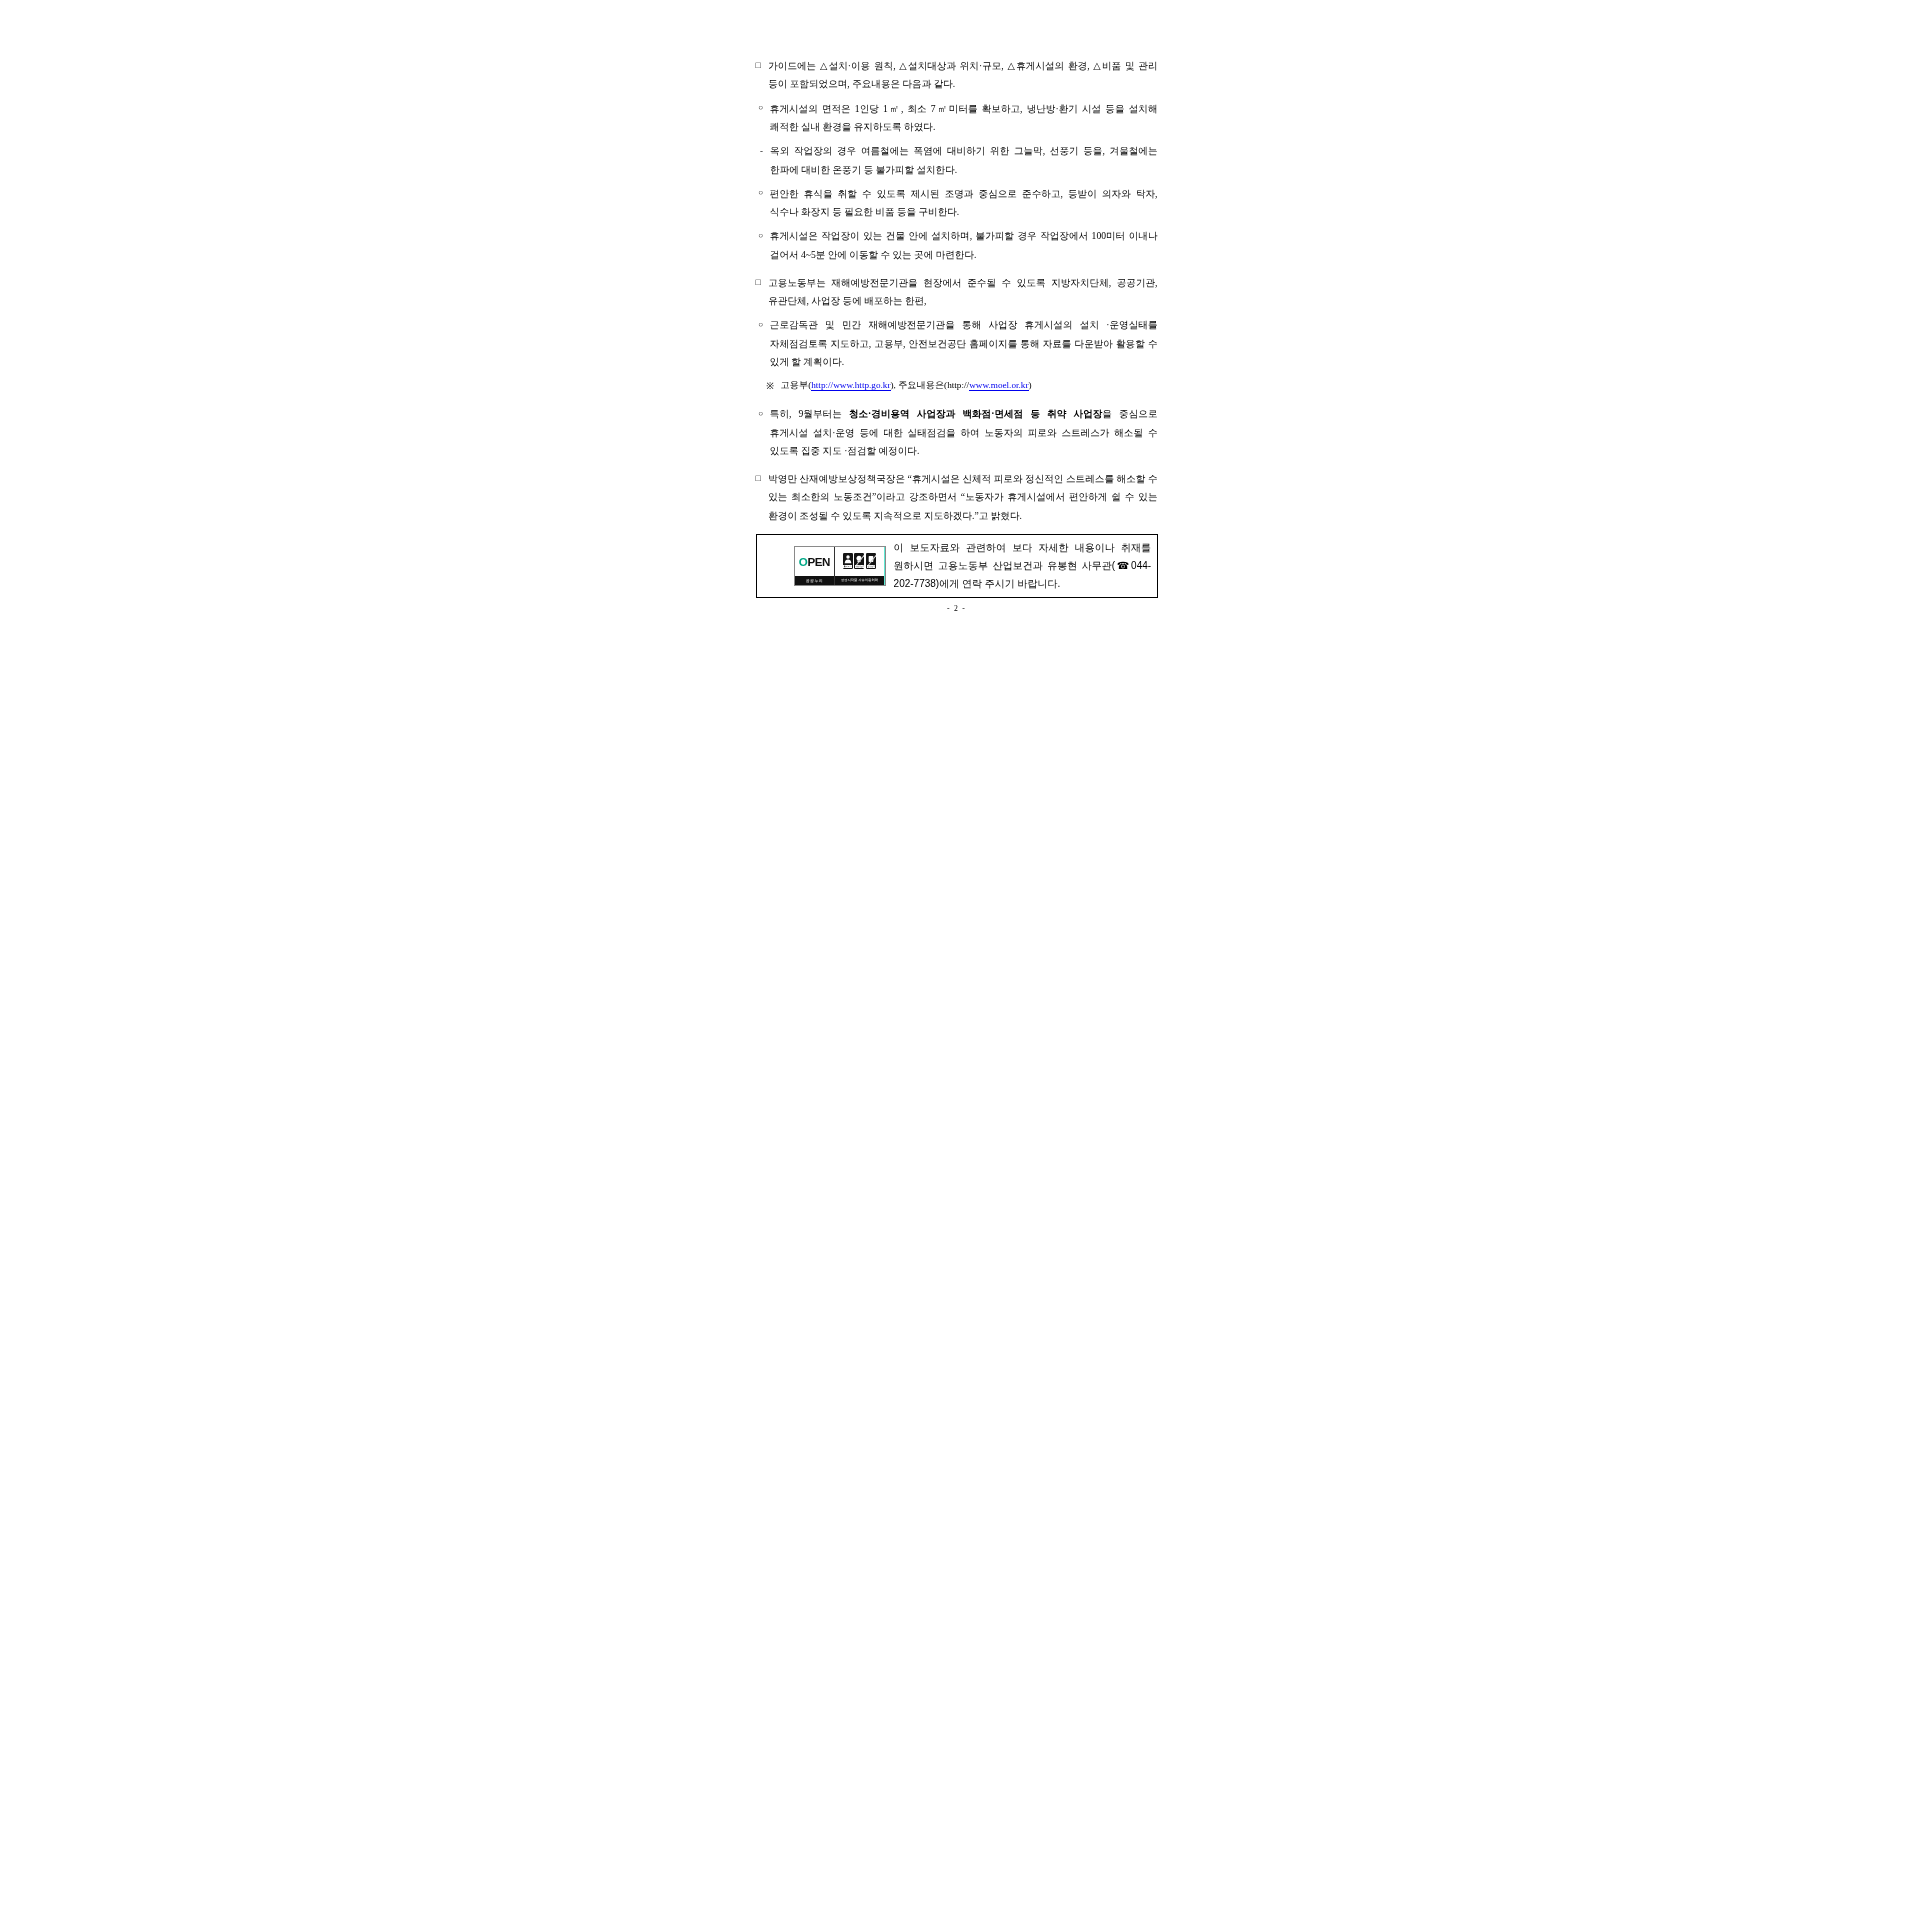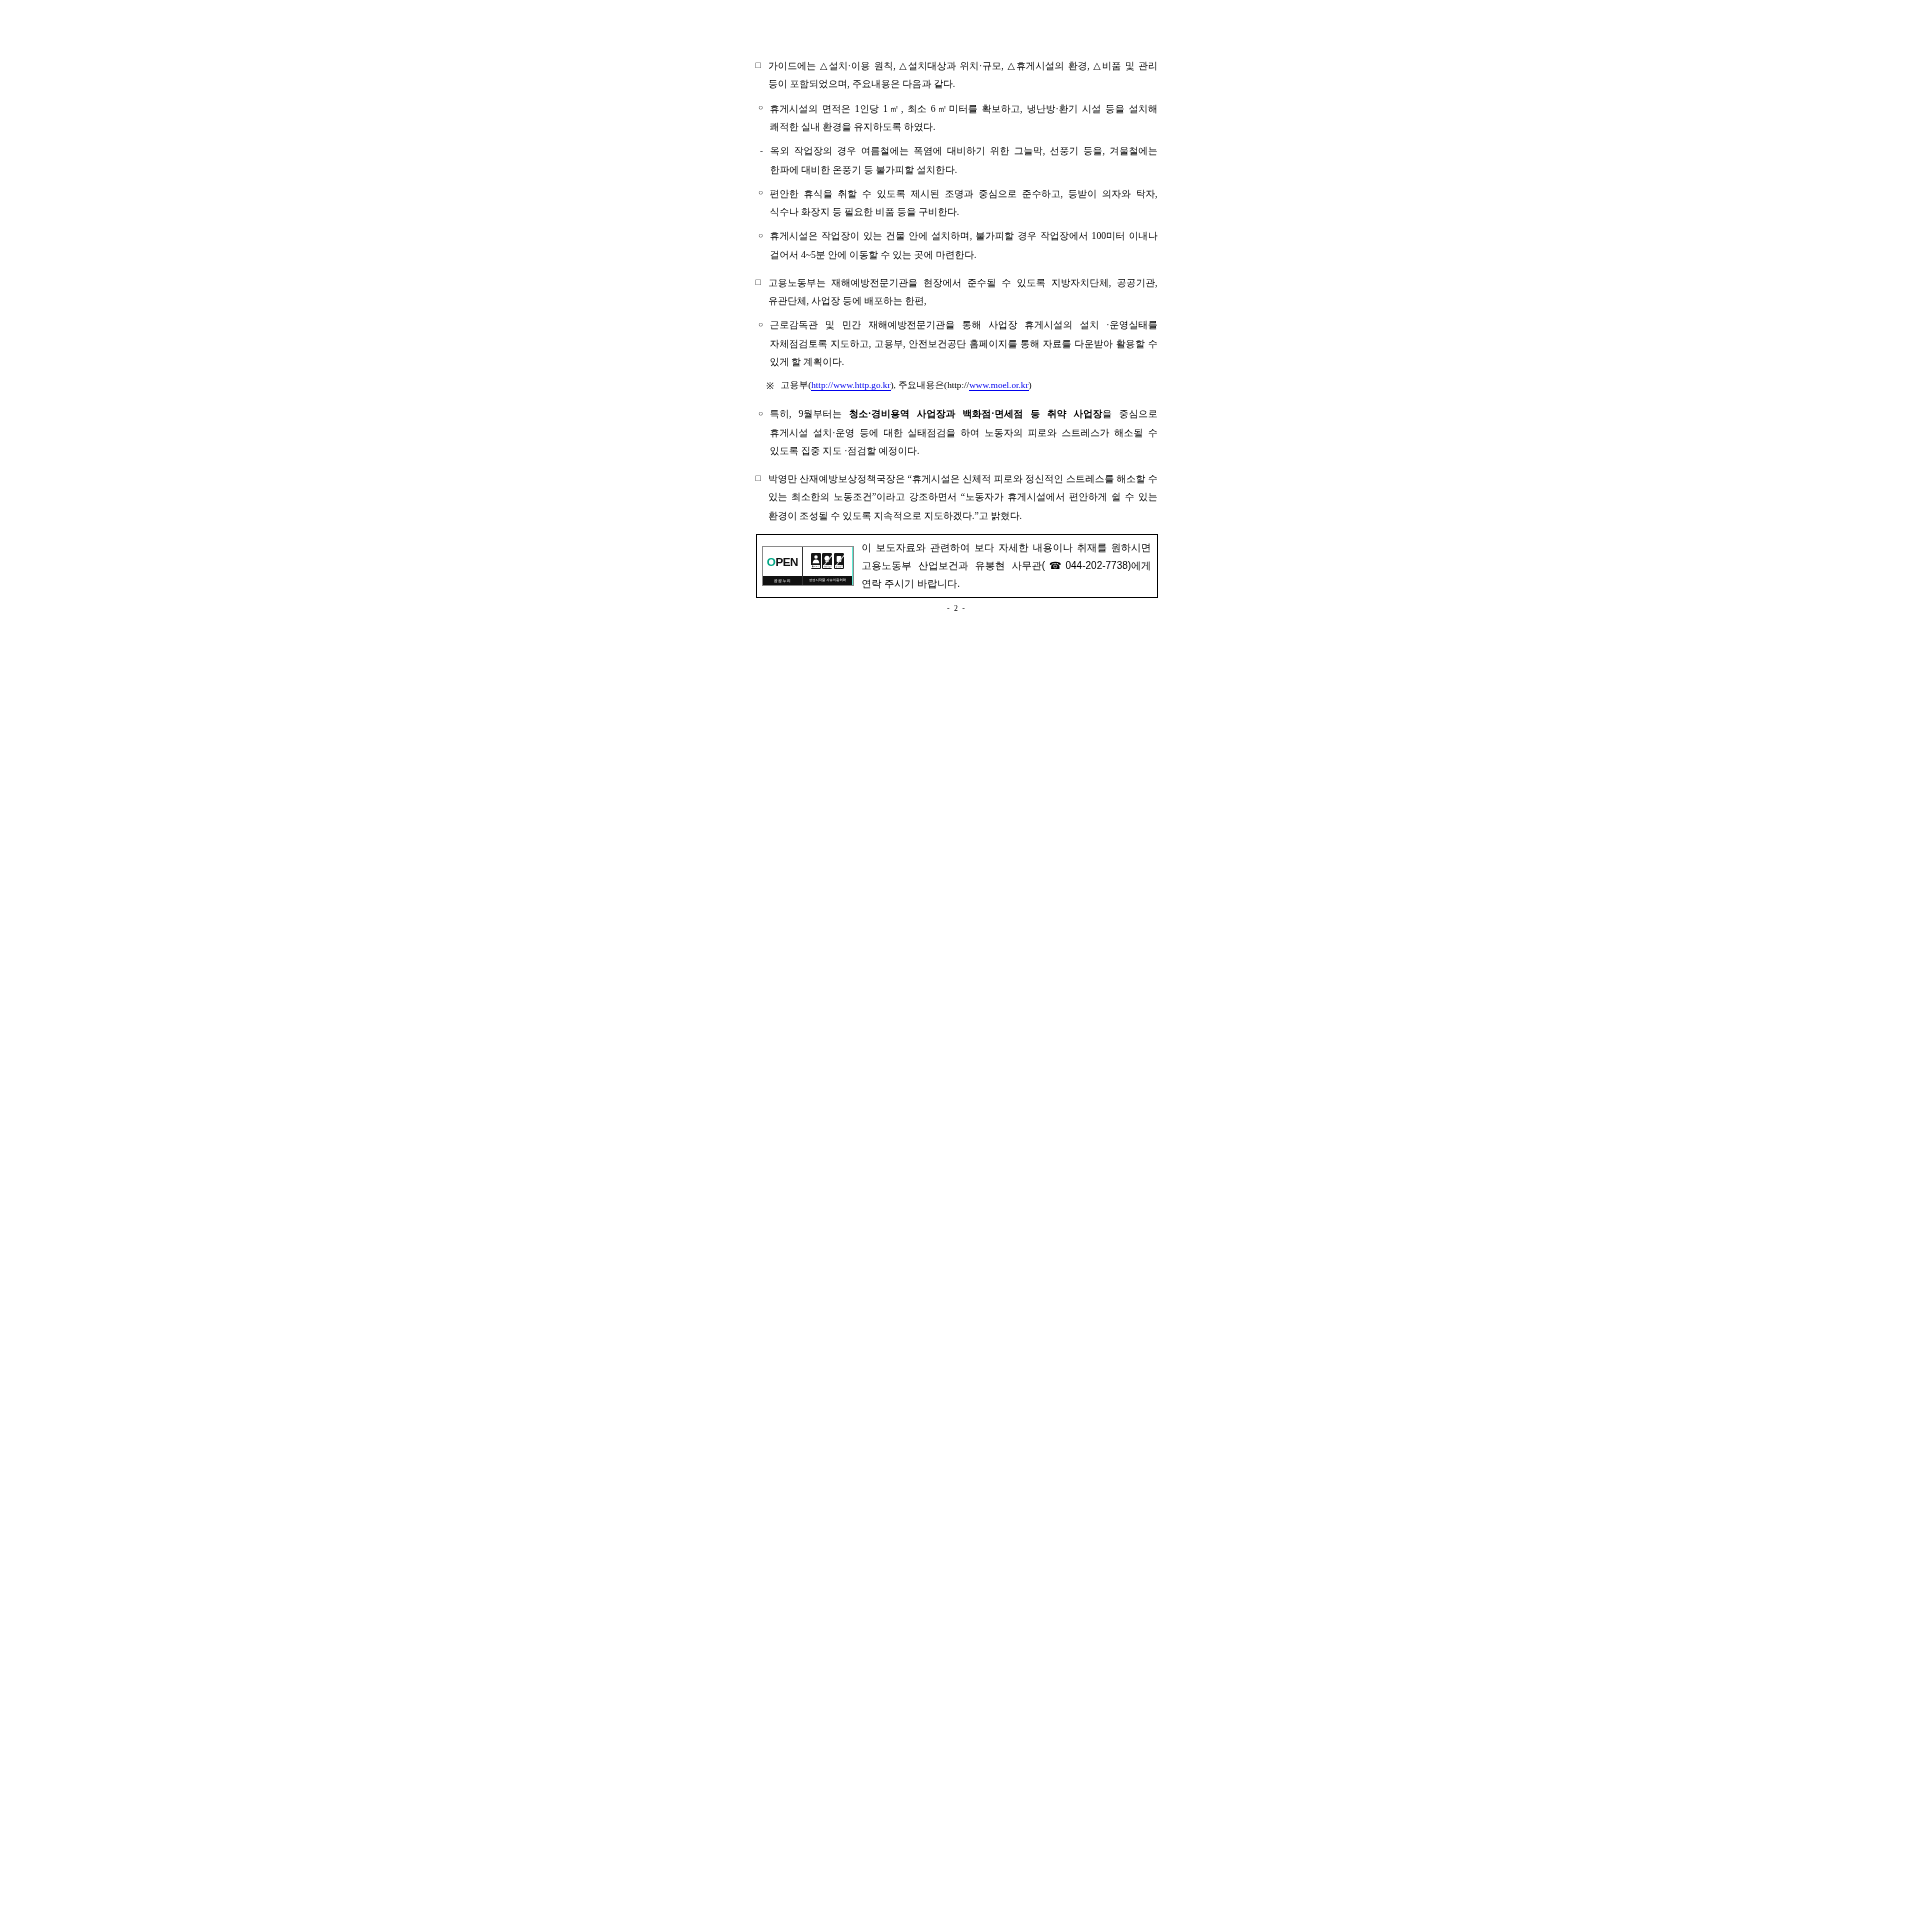--- a/index.html
+++ b/index.html
@@ -32,21 +32,21 @@
   
   .contact-box{
     margin-top:9.2px;
     border:1.9px double #000;
     padding:3.9px 5.4px;
     display:flex;align-items:center;gap:7.7px;
     font-family:"Liberation Sans","DejaVu Sans",sans-serif;
   }
   .kogl{
     flex:none;width:90px;border:0.4px solid #8a8a8a;background:#5eead4;
-    display:grid;grid-template-columns:40px 49px;
+    display:grid;grid-template-columns:40px 49px;margin-left:32px;
   }
   .kogl .tile-top{height:28.5px;background:#fff;display:flex;align-items:center;justify-content:center;}
   .kogl .tile-left-top{border-right:0.8px solid #333;}
   .kogl .caption{height:9.6px;background:#111;color:#fff;display:flex;align-items:center;justify-content:center;}
   .kogl .caption-left{border-right:0.8px solid #333;font-size:3.9px;letter-spacing:0.4px;}
   .kogl .caption-right{font-size:3.3px;letter-spacing:0px;white-space:nowrap;}
   .open-word{font-weight:800;font-size:11.6px;letter-spacing:-0.4px;color:#111;}
   .open-o{color:#00a886;}
   .cond-row{display:flex;gap:1.9px;align-items:center;justify-content:center;}
   .cond{position:relative;width:10px;height:16px;background:#141414;border-radius:1.2px;overflow:hidden;}
@@ -67,21 +67,21 @@
 
 <div class="page">
 
   <div id="paragraphs">
       <div class="para p-square">
         <span class="marker">□</span>
         <span class="ptext"><span>가이드에는 △설치·이용 원칙, △설치대상과 위치·규모, △휴게시설의 환경, △비품 및 관리 등이 포함되었으며, 주요내용은 다음과 같다.</span></span>
       </div>
       <div class="para p-circle">
         <span class="marker">○</span>
-        <span class="ptext"><span>휴게시설의 면적은 1인당 1㎡, 최소 6㎡미터를 확보하고, 냉난방·환기 시설 등을 설치해 쾌적한 실내 환경을 유지하도록 하였다.</span></span>
+        <span class="ptext"><span>휴게시설의 면적은 1인당 1㎡, 최소 7㎡미터를 확보하고, 냉난방·환기 시설 등을 설치해 쾌적한 실내 환경을 유지하도록 하였다.</span></span>
       </div>
       <div class="para p-dash">
         <span class="marker">-</span>
         <span class="ptext"><span>옥외 작업장의 경우 여름철에는 폭염에 대비하기 위한 그늘막, 선풍기 등을, 겨울철에는 한파에 대비한 온풍기 등 불가피할 설치한다.</span></span>
       </div>
       <div class="para p-circle">
         <span class="marker">○</span>
         <span class="ptext"><span>편안한 휴식을 취할 수 있도록 제시된 조명과 중심으로 준수하고, 등받이 의자와 탁자, 식수나 화장지 등 필요한 비품 등을 구비한다.</span></span>
       </div>
       <div class="para p-circle">

